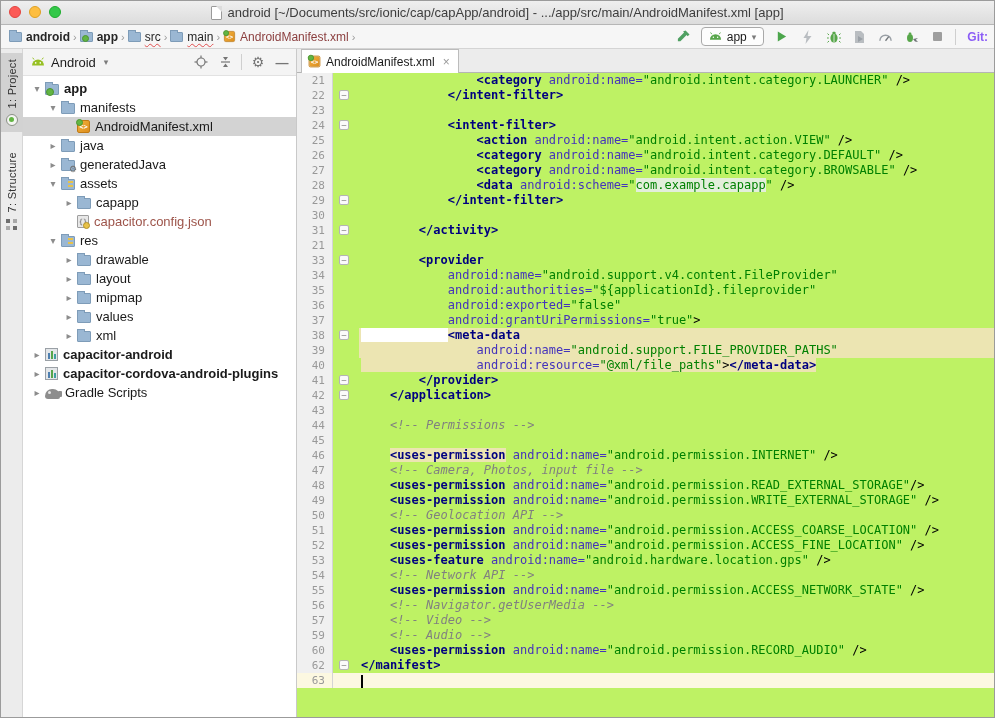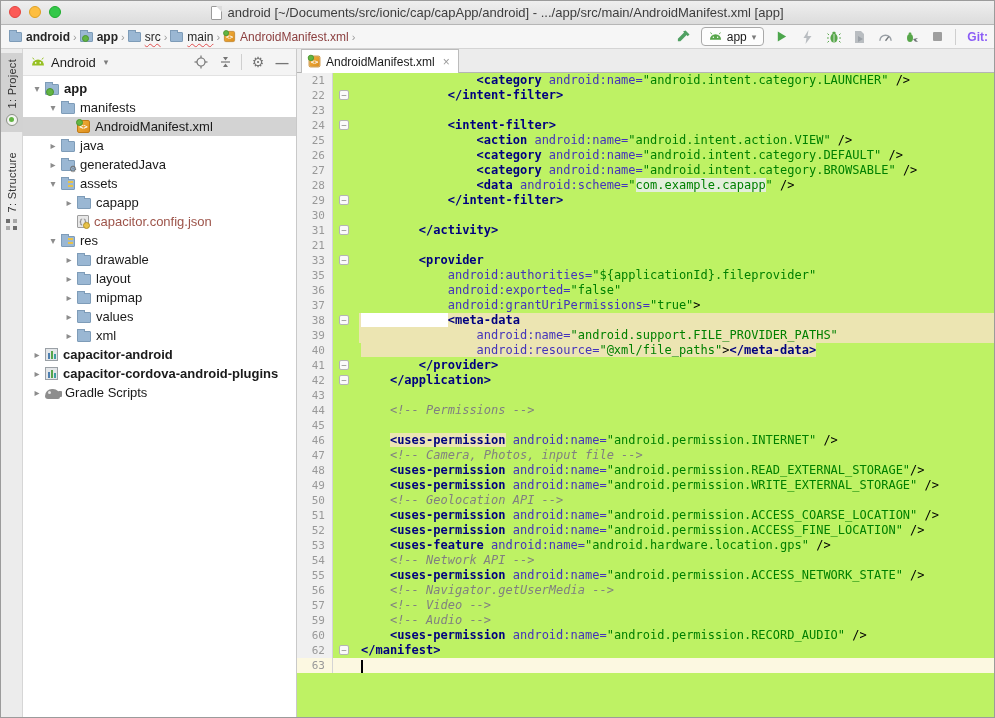--- a/index.html
+++ b/index.html
@@ -450,20 +450,25 @@
             <pre class="cl-content"></pre>
           </div>
           <div class="code-line">
             <span class="ln">33</span>
             <span class="fold">
               <span class="fold-box">−</span>
             </span>
             <pre class="cl-content"><span>        </span><span class="st">&lt;provider</span></pre>
           </div>
           <div class="code-line">
+            <span class="ln">34</span>
+            <span class="fold"></span>
+            <pre class="cl-content"><span>            </span><span class="sa">android:name=</span><span class="sv">"android.support.v4.content.FileProvider"</span></pre>
+          </div>
+          <div class="code-line">
             <span class="ln">35</span>
             <span class="fold"></span>
             <pre class="cl-content"><span>            </span><span class="sa">android:authorities=</span><span class="sv">"${applicationId}.fileprovider"</span></pre>
           </div>
           <div class="code-line">
             <span class="ln">36</span>
             <span class="fold"></span>
             <pre class="cl-content"><span>            </span><span class="sa">android:exported=</span><span class="sv">"false"</span></pre>
           </div>
           <div class="code-line">

